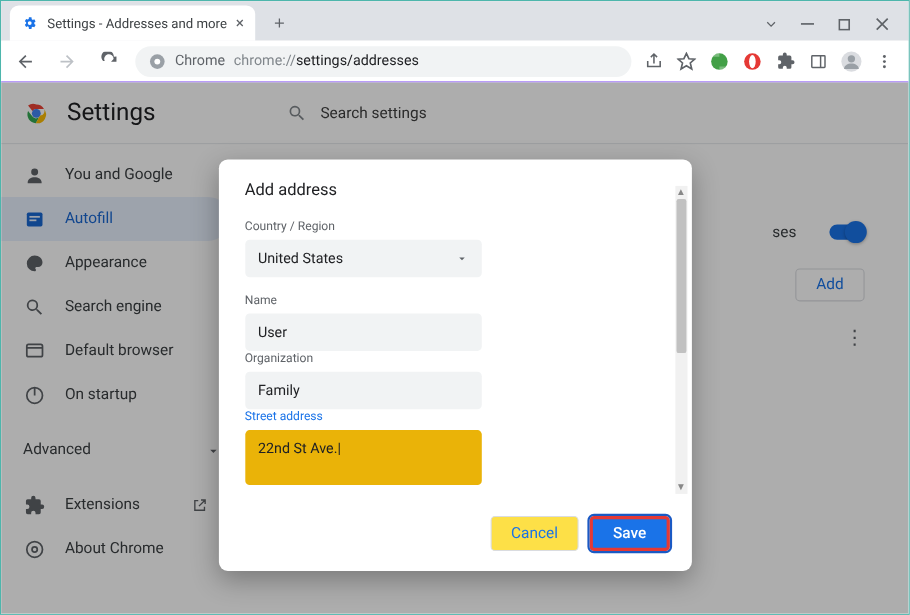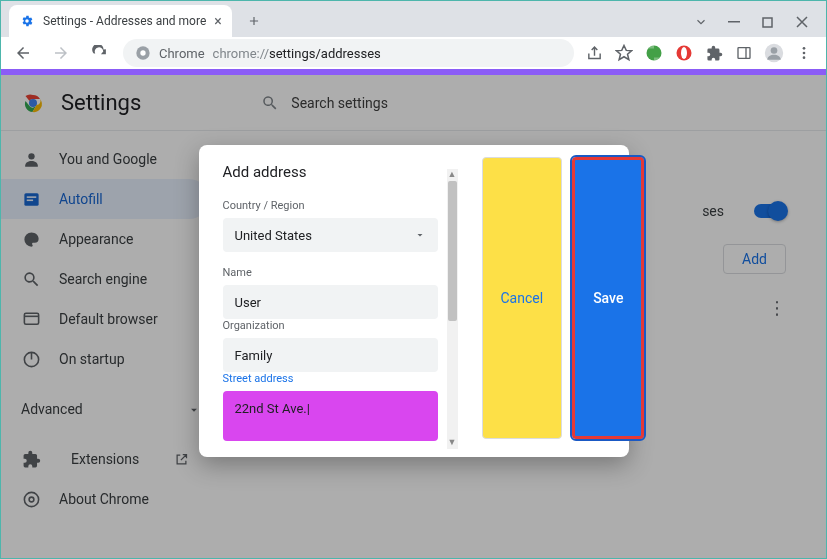--- a/index.html
+++ b/index.html
@@ -9,21 +9,21 @@
     .titlebar { height: 36px; background: #dee1e6; display: flex; align-items: flex-end; padding-left: 8px; }
     .tab { background: #fff; border-radius: 8px 8px 0 0; height: 32px; display: flex; align-items: center; padding: 0 10px; gap: 8px; min-width: 200px; }
     .tab-icon { width: 16px; height: 16px; display: flex; align-items: center; justify-content: center; }
     .tab-title { font-size: 12px; color: #3c4043; flex: 1; }
     .tab-close { color: #5f6368; font-size: 14px; cursor: pointer; }
     .newtab { width: 28px; height: 28px; display: flex; align-items: center; justify-content: center; color: #5f6368; margin-left: 8px; margin-bottom: 2px; }
     .win-controls { margin-left: auto; display: flex; gap: 18px; padding: 0 14px 8px 0; align-items: center; }
     .win-controls span { color: #5f6368; width: 16px; text-align: center; }
     
     
-    .urlbar { height: 38px; background: #fff; display: flex; align-items: center; padding: 0 8px; gap: 10px; border-bottom: 6px solid #8b5cf6; }
+    .urlbar { height: 38px; background: #fff; display: flex; align-items: center; padding: 0 8px; gap: 10px; border-bottom: 1px solid #8b5cf6; }
     .nav-btn { width: 28px; height: 28px; display: flex; align-items: center; justify-content: center; color: #5f6368; border-radius: 50%; }
     .nav-btn.disabled { color: #bdc1c6; }
     .url-field { flex: 1; height: 28px; background: #f1f3f4; border-radius: 14px; display: flex; align-items: center; padding: 0 12px; gap: 8px; font-size: 13px; color: #5f6368; }
     .url-chrome { color: #5f6368; }
     .url-path { color: #202124; }
     .urlbar-right { display: flex; gap: 10px; align-items: center; padding-right: 4px; }
     .urlbar-right > * { width: 20px; height: 20px; display: flex; align-items: center; justify-content: center; color: #5f6368; }
     
     
     .content { position: relative; height: calc(100% - 74px); background: #fff; }
@@ -47,34 +47,34 @@
     .main-panel { position: absolute; left: 220px; right: 0; top: 56px; bottom: 0; padding: 16px 40px; }
     .breadcrumb { display: flex; align-items: center; gap: 20px; font-size: 15px; color: #202124; font-weight: 500; margin-bottom: 20px; }
     .section-row { display: flex; justify-content: space-between; align-items: center; height: 48px; font-size: 14px; color: #3c4043; }
     .toggle { width: 32px; height: 14px; background: #1a73e8; border-radius: 7px; position: relative; }
     .toggle::after { content: ''; position: absolute; right: -2px; top: -3px; width: 20px; height: 20px; background: #1a73e8; border-radius: 50%; box-shadow: 0 1px 3px rgba(0,0,0,.3); }
     .add-btn { border: 1px solid #dadce0; background: #fff; border-radius: 4px; padding: 6px 18px; font-size: 14px; color: #1a73e8; cursor: pointer; }
     .kebab { font-size: 18px; color: #5f6368; cursor: pointer; }
     
     
     .overlay { position: absolute; inset: 0; background: rgba(0,0,0,.32); display: flex; align-items: flex-start; justify-content: center; padding-top: 70px; }
-    .modal { width: 430px; background: #fff; border-radius: 8px; box-shadow: 0 8px 24px rgba(0,0,0,.3); display: flex; flex-direction: row; }
+    .modal { width: 430px; background: #fff; border-radius: 8px; box-shadow: 0 8px 24px rgba(0,0,0,.3); display: flex; flex-direction: column; }
     .modal-body { padding: 18px 24px 12px; position: relative; }
     .modal-scroll { position: absolute; right: 4px; top: 24px; bottom: 8px; width: 11px; }
     .scroll-track { position:absolute; inset:0; background:#f1f1f1; border-radius:0; }
     .scroll-thumb { position:absolute; top:12px; left:1px; right:1px; height:140px; background:#c1c1c1; border-radius:2px; }
     .scroll-arrow { position:absolute; left:0; right:0; height:12px; font-size:9px; color:#888; text-align:center; }
     .scroll-arrow.up { top:0; }
     .scroll-arrow.down { bottom:0; }
     .modal-title { font-size: 15px; color: #202124; margin-bottom: 18px; }
     .field-label { font-size: 11px; color: #5f6368; margin-bottom: 6px; }
     .field-label.focus { color: #1a73e8; }
     .field-input { width: 215px; height: 34px; background: #f1f3f4; border: none; border-radius: 4px; padding: 0 12px; font-size: 13px; color: #202124; outline: none; }
     .field-select { width: 215px; height: 34px; background: #f1f3f4; border: none; border-radius: 4px; padding: 0 12px; font-size: 13px; color: #202124; margin-bottom: 14px; display: flex; align-items: center; justify-content: space-between; cursor: pointer; }
-    .field-textarea { width: 215px; min-height: 38px; background: #d946ef; border: none; border-radius: 4px; padding: 10px 12px; font-size: 13px; color: #202124; outline: none; resize: none; font-family: inherit; }
+    .field-textarea { width: 215px; min-height: 38px; background: #eab308; border: none; border-radius: 4px; padding: 10px 12px; font-size: 13px; color: #202124; outline: none; resize: none; font-family: inherit; }
     .modal-footer { padding: 12px 20px 18px; display: flex; justify-content: flex-end; gap: 10px; }
     .btn-cancel { background: #fde047; border: 1px solid #dadce0; border-radius: 4px; padding: 7px 18px; font-size: 14px; color: #1a73e8; cursor: pointer; }
     .btn-save { background: #1a73e8; border: 3px solid #e53935; outline: 2px solid #1a59c4; border-radius: 4px; padding: 5px 18px; font-size: 14px; color: #fff; font-weight: 500; cursor: pointer; }
     
     svg { display: block; }
   </style>
 </head>
 <body>
 
 <div class="titlebar">
@@ -271,21 +271,21 @@
     </div>
     <div class="sidebar-separator"></div>
     <div class="sidebar-advanced">
       <span>Advanced</span>
       <svg width="14" height="14" viewBox="0 0 24 24" fill="#5f6368">
           <path d="M7 10l5 5 5-5z"></path>
         </svg>
     </div>
     <div class="sidebar-separator"></div>
     <div class="sidebar-item ext">
-      <span style="display:flex;align-items:center;gap:30px;">
+      <span style="display:flex;align-items:center;gap:18px;">
         <span class="icon">
             <svg width="19" height="19" viewBox="0 0 24 24" fill="#5f6368">
               <path d="M20.5 11H19V7a2 2 0 00-2-2h-4V3.5a2.5 2.5 0 00-5 0V5H4a2 2 0 00-2 2v4h1.5a2.5 2.5 0 010 5H2v4a2 2 0 002 2h4v-1.5a2.5 2.5 0 015 0V22h4a2 2 0 002-2v-4h1.5a2.5 2.5 0 000-5z"></path>
             </svg>
           </span>
         <span>Extensions</span>
       </span>
       <svg width="15" height="15" viewBox="0 0 24 24" fill="none" stroke="#5f6368" stroke-width="2">
           <path d="M14 4h6v6M20 4l-9 9M19 14v5H5V5h5"></path>
         </svg>

